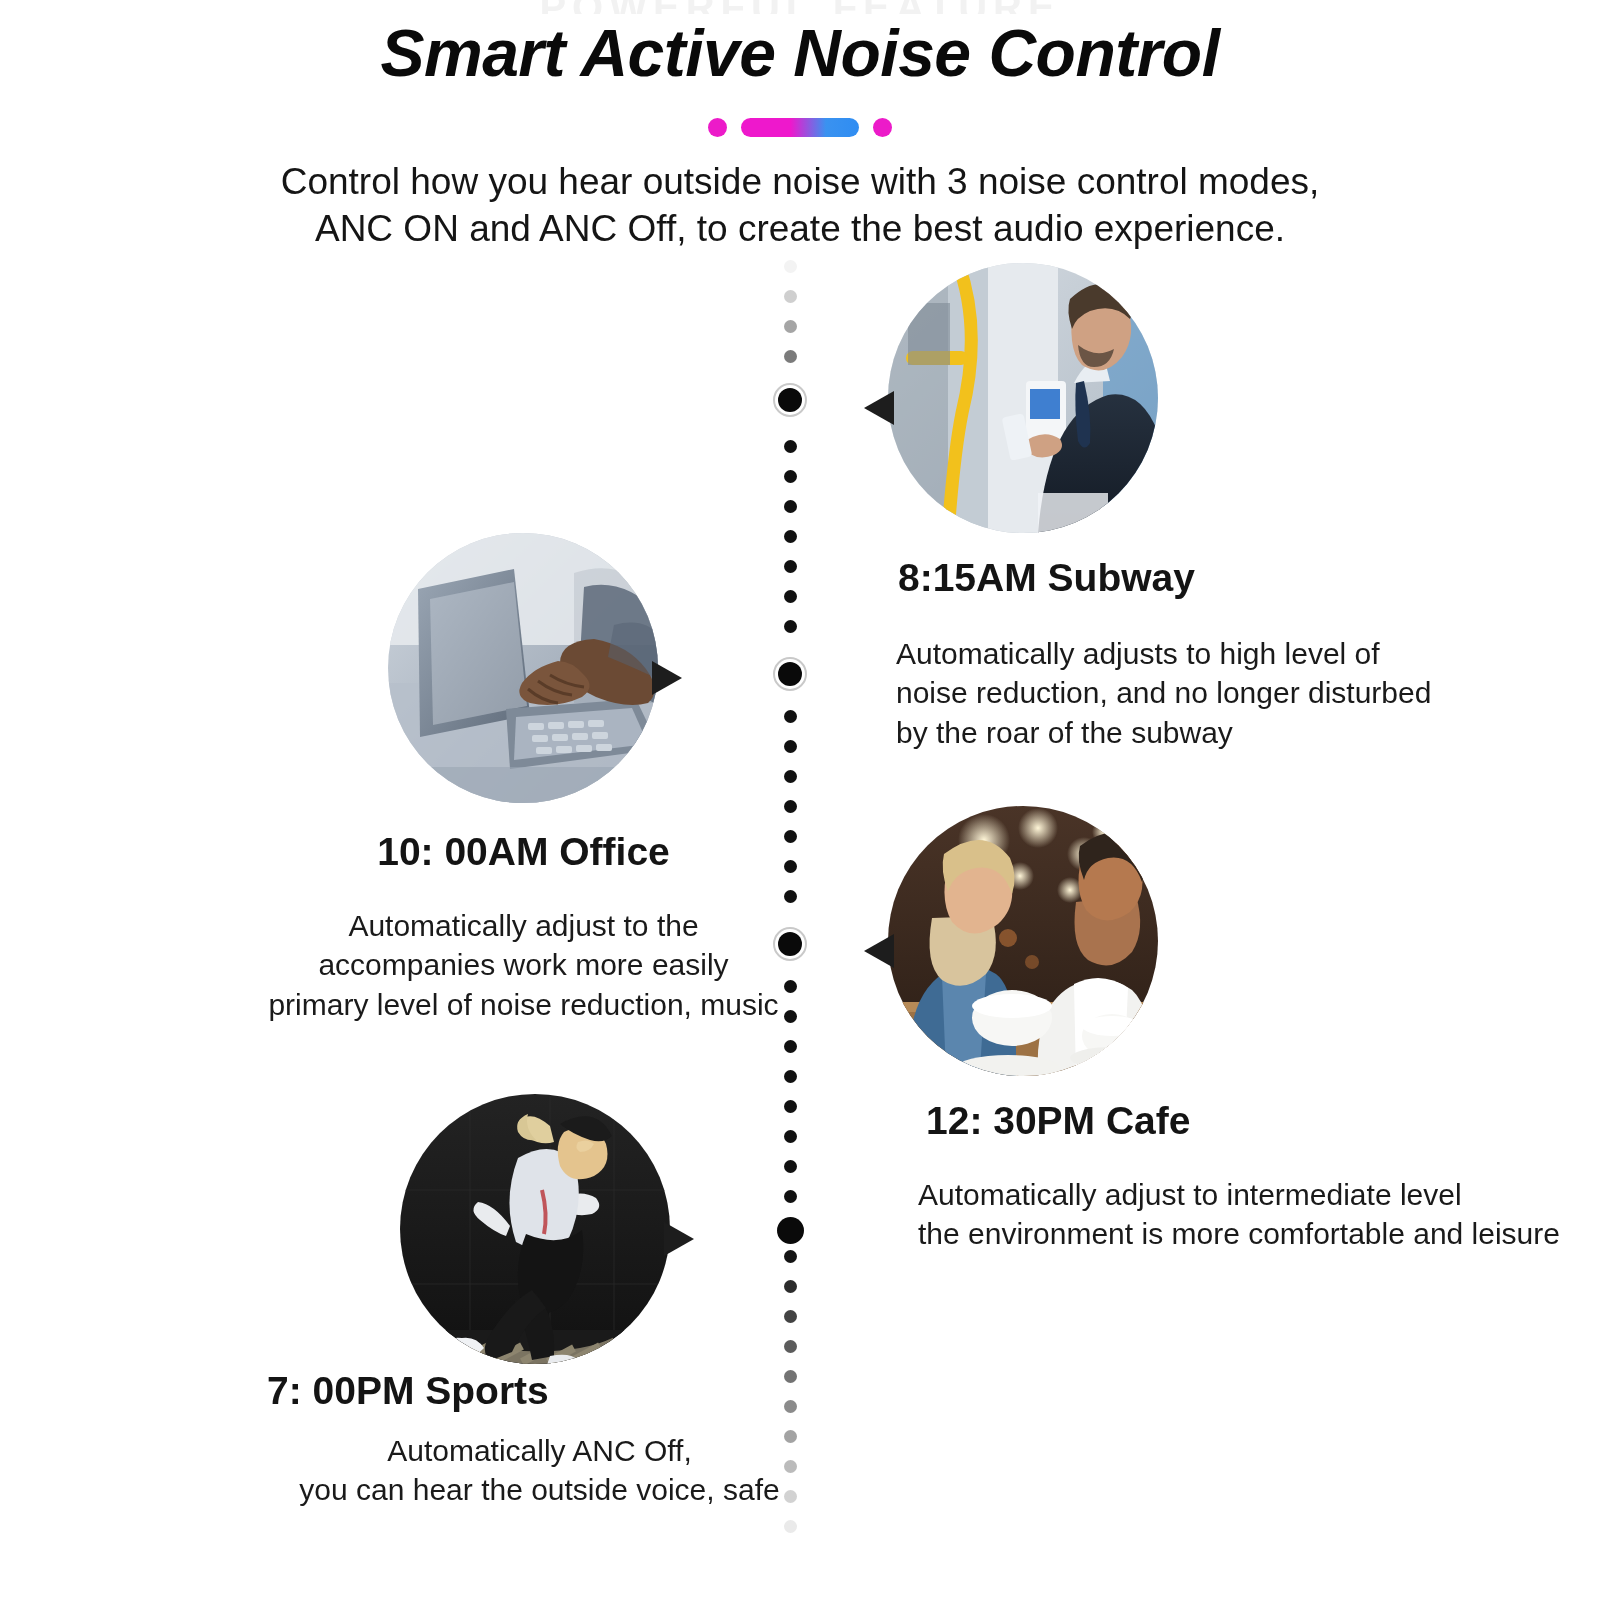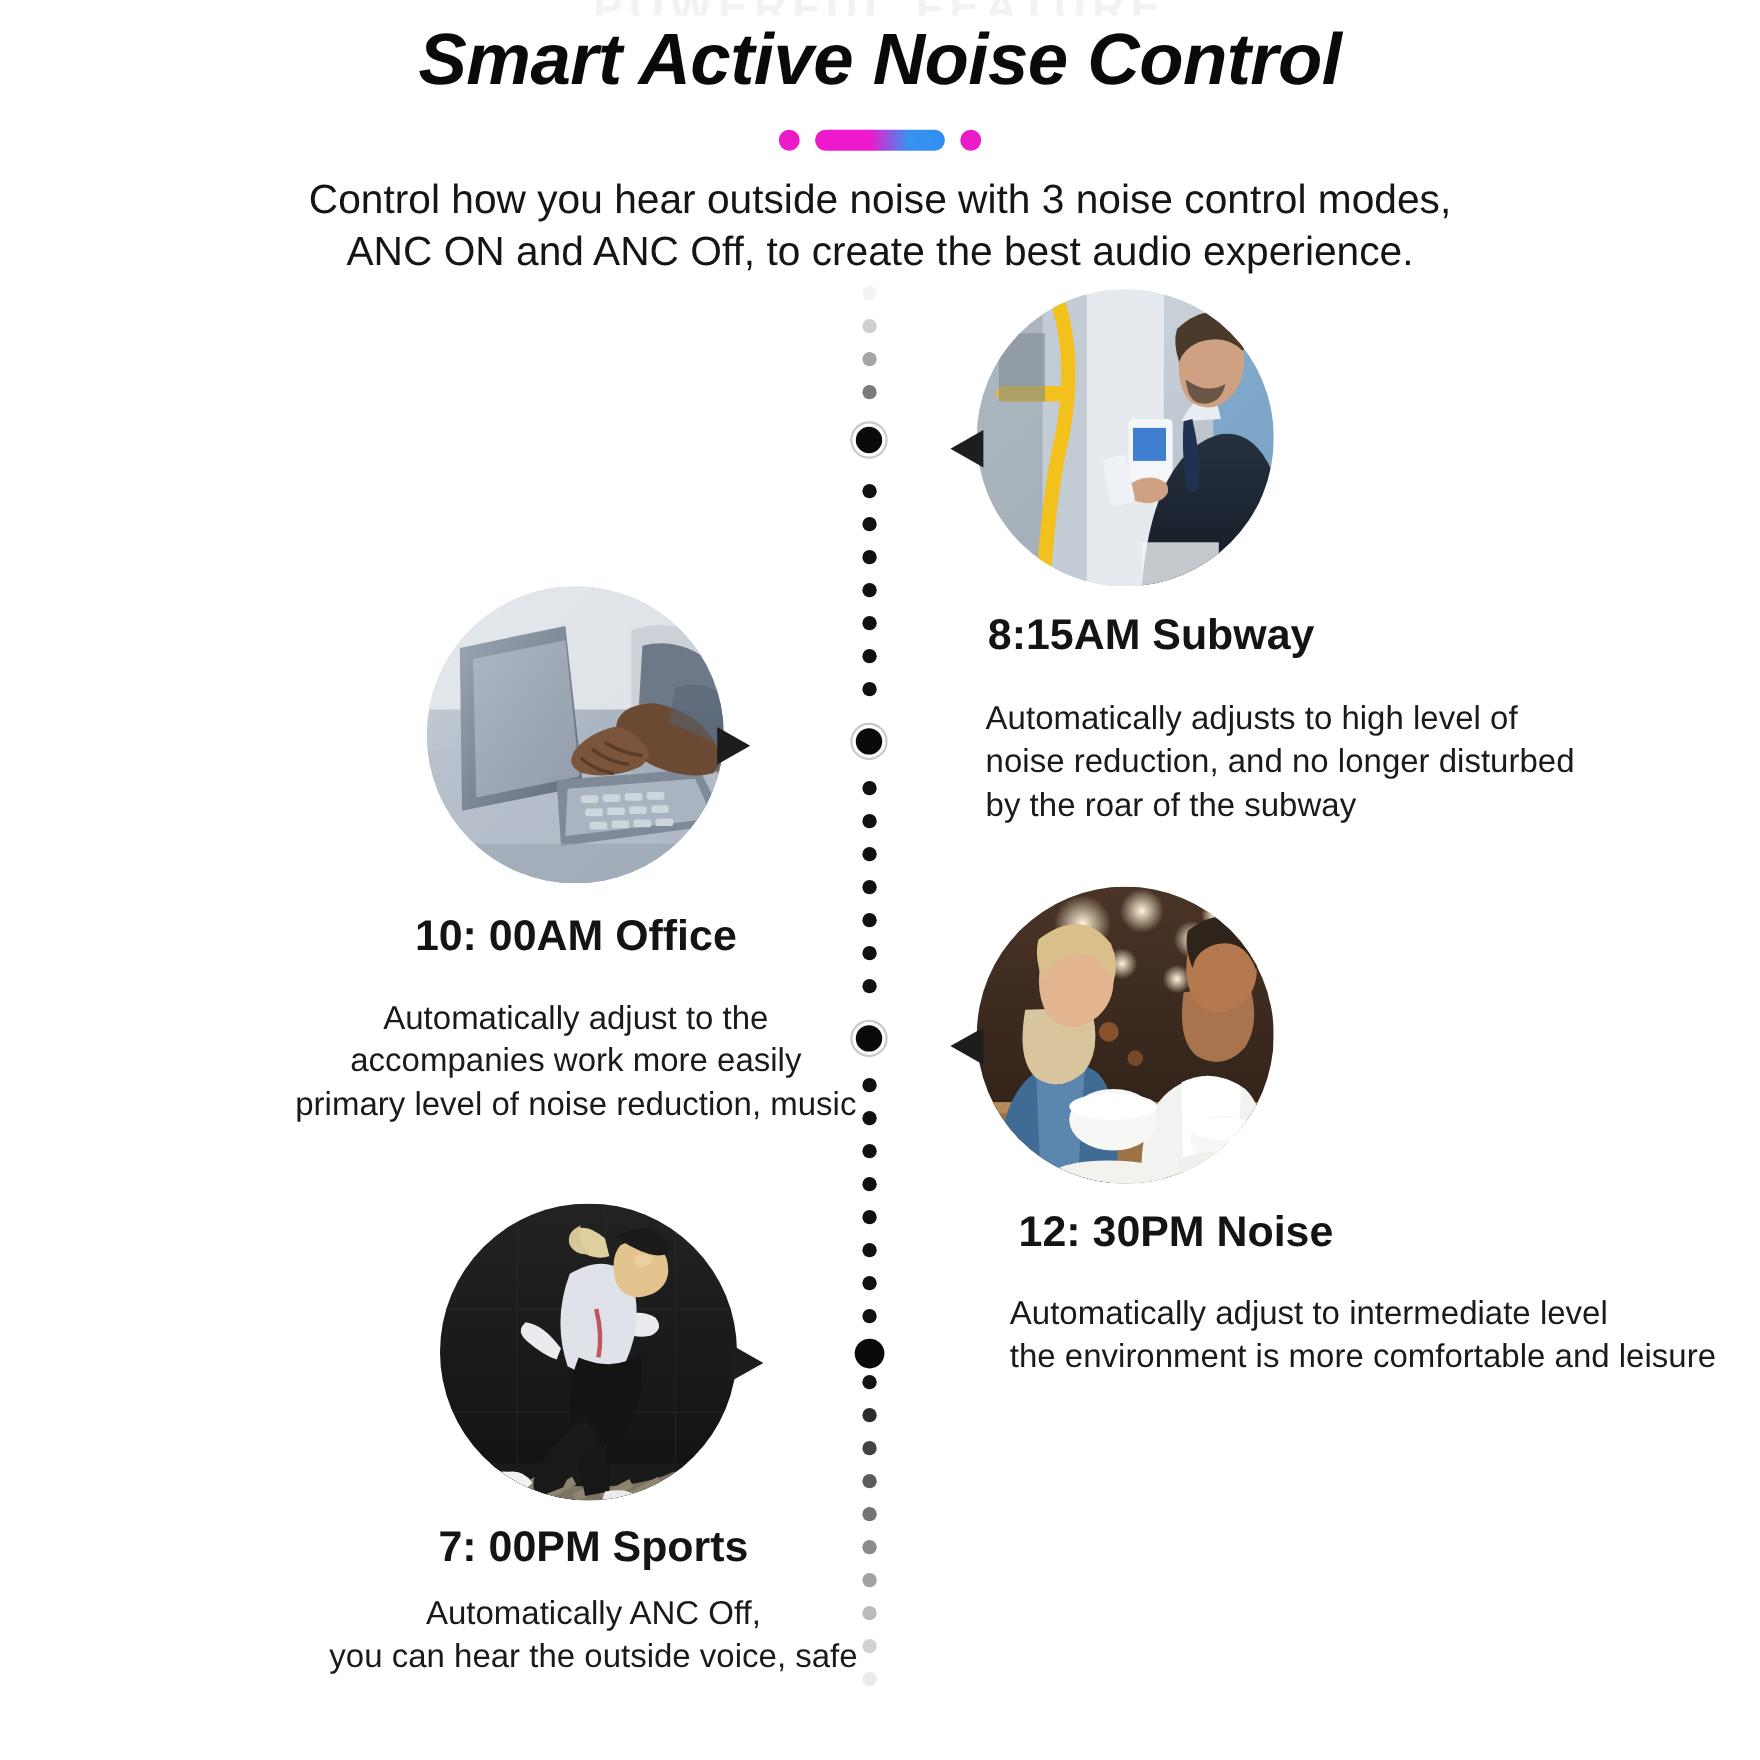--- a/index.html
+++ b/index.html
@@ -192,21 +192,21 @@
   #story-office .story-title { margin-top: 26px; text-align: center; width: 545px; margin-left: -137px; }
   #story-office .story-body  { margin-top: 30px; text-align: center; width: 545px; margin-left: -137px; }
 
   
   #story-cafe { left: 888px; top: 806px; }
   #story-cafe .story-title { margin-top: 22px; margin-left: 38px; }
   #story-cafe .story-body  { margin-top: 30px; margin-left: 30px; }
 
   
   #story-sports { left: 400px; top: 1094px; }
-  #story-sports .story-title { margin-top: 20px; text-align: center; width: 545px; margin-left: -133px; }
+  #story-sports .story-title { margin-top: 4px; text-align: left; width: 545px; margin-left: -133px; }
   #story-sports .story-body  { margin-top: 16px; text-align: center; width: 545px; margin-left: -133px; }
 </style>
 </head>
 <body>
 
 <div class="header">
   <div class="eyebrow">POWERFUL FEATURE</div>
   <h1 class="main-title">Smart Active Noise Control</h1>
 </div>
 
@@ -406,21 +406,21 @@
         <ellipse cx="124" cy="212" rx="40" ry="28" fill="#f7f7f5"></ellipse>
         <ellipse cx="124" cy="200" rx="40" ry="12" fill="#ffffff"></ellipse>
         <ellipse cx="224" cy="230" rx="30" ry="22" fill="#f7f7f5"></ellipse>
         <ellipse cx="224" cy="220" rx="30" ry="10" fill="#ffffff"></ellipse>
         <ellipse cx="224" cy="252" rx="42" ry="11" fill="#efefec"></ellipse>
         <ellipse cx="120" cy="262" rx="52" ry="13" fill="#f2f2ef"></ellipse>
       </svg>
     </div>
     <span class="tail left"></span>
   </div>
-  <h2 class="story-title">12: 30PM Noise</h2>
+  <h2 class="story-title">12: 30PM Cafe</h2>
   <div class="story-body">
     <div>Automatically adjust to intermediate level</div>
     <div>the environment is more comfortable and leisure</div>
   </div>
 </div>
 
 <div class="story" id="story-sports">
   <div class="bubble">
     <div class="photo">
       <svg viewBox="0 0 270 270" xmlns="http://www.w3.org/2000/svg" aria-hidden="true">

